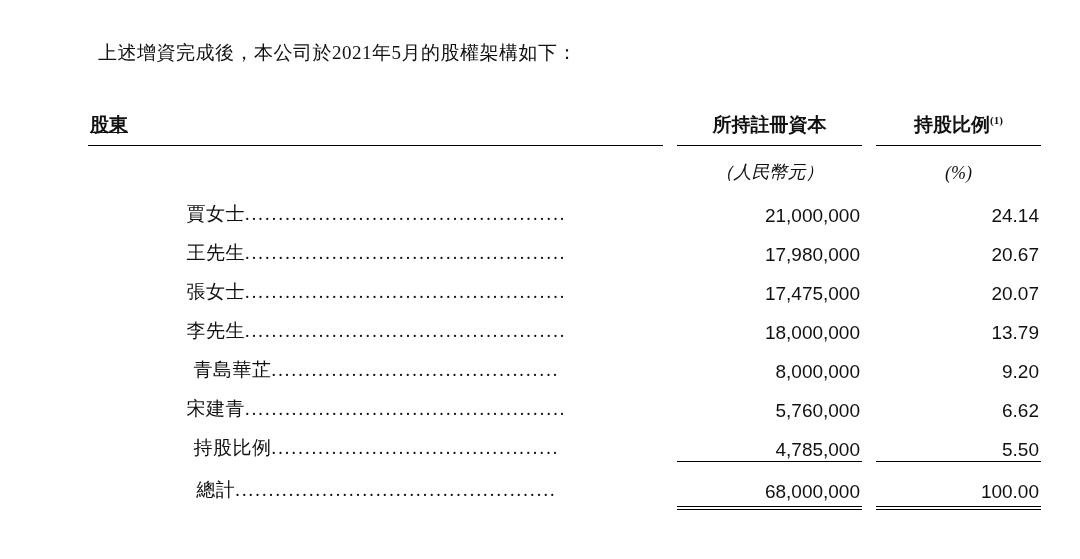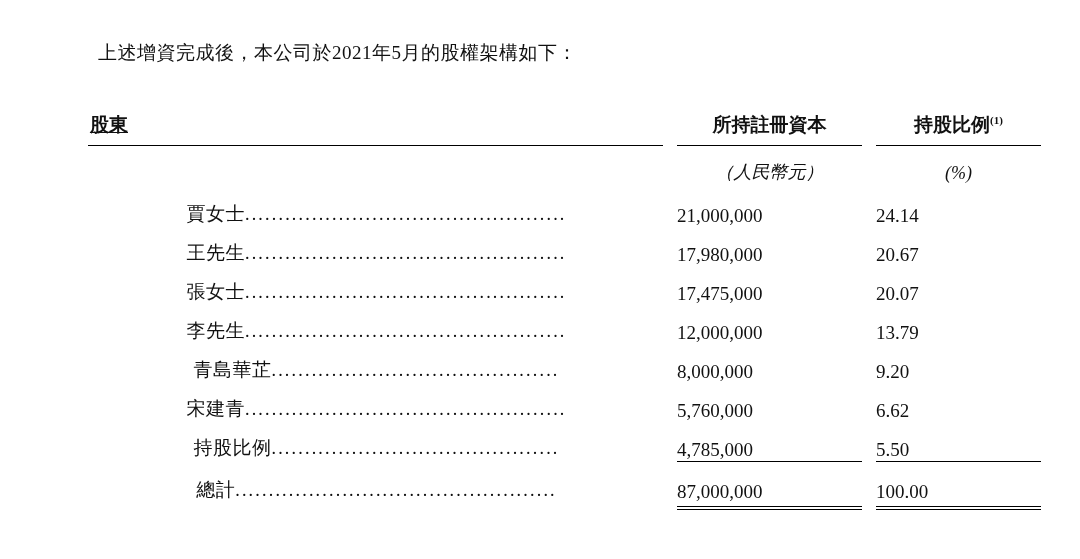--- a/index.html
+++ b/index.html
@@ -84,22 +84,23 @@
     padding-left: 2px;
   }
   .name-cell .label {
     letter-spacing: 0.5px;
   }
   .leader {
     letter-spacing: 2.2px;
     font-size: 18px;
   }
   .num-cell {
+    text-align: right;
     padding-right: 2px;
-    font-family: Liberation Serif, serif;
+    font-family: Liberation Sans, sans-serif;
   }
   .total-row td {
     padding-top: 15px;
     padding-bottom: 3px;
   }
   .rule-thin td {
     height: 1px;
     padding: 0;
   }
   .rule-thin .rule-line {
@@ -171,21 +172,21 @@
         <td class="name-cell"><span class="label">張女士</span><span class="leader">................................................</span></td>
         <td class="blank"></td>
         <td class="num-cell">17,475,000</td>
         <td class="blank"></td>
         <td class="num-cell">20.07</td>
       </tr>
 
       <tr class="data-row">
         <td class="name-cell"><span class="label">李先生</span><span class="leader">................................................</span></td>
         <td class="blank"></td>
-        <td class="num-cell">12,000,000</td>
+        <td class="num-cell">18,000,000</td>
         <td class="blank"></td>
         <td class="num-cell">13.79</td>
       </tr>
 
       <tr class="data-row">
         <td class="name-cell"><span class="label">青島華芷</span><span class="leader">...........................................</span></td>
         <td class="blank"></td>
         <td class="num-cell">8,000,000</td>
         <td class="blank"></td>
         <td class="num-cell">9.20</td>
@@ -215,21 +216,21 @@
           </td>
         <td class="blank"></td>
         <td>
             <div class="rule-line"></div>
           </td>
       </tr>
 
       <tr class="total-row">
         <td class="name-cell"><span class="label">總計</span><span class="leader">................................................</span></td>
         <td class="blank"></td>
-        <td class="num-cell">87,000,000</td>
+        <td class="num-cell">68,000,000</td>
         <td class="blank"></td>
         <td class="num-cell">100.00</td>
       </tr>
 
       <tr class="rule-double">
         <td class="blank"></td>
         <td class="blank"></td>
         <td>
             <div class="rule-line"></div>
           </td>

